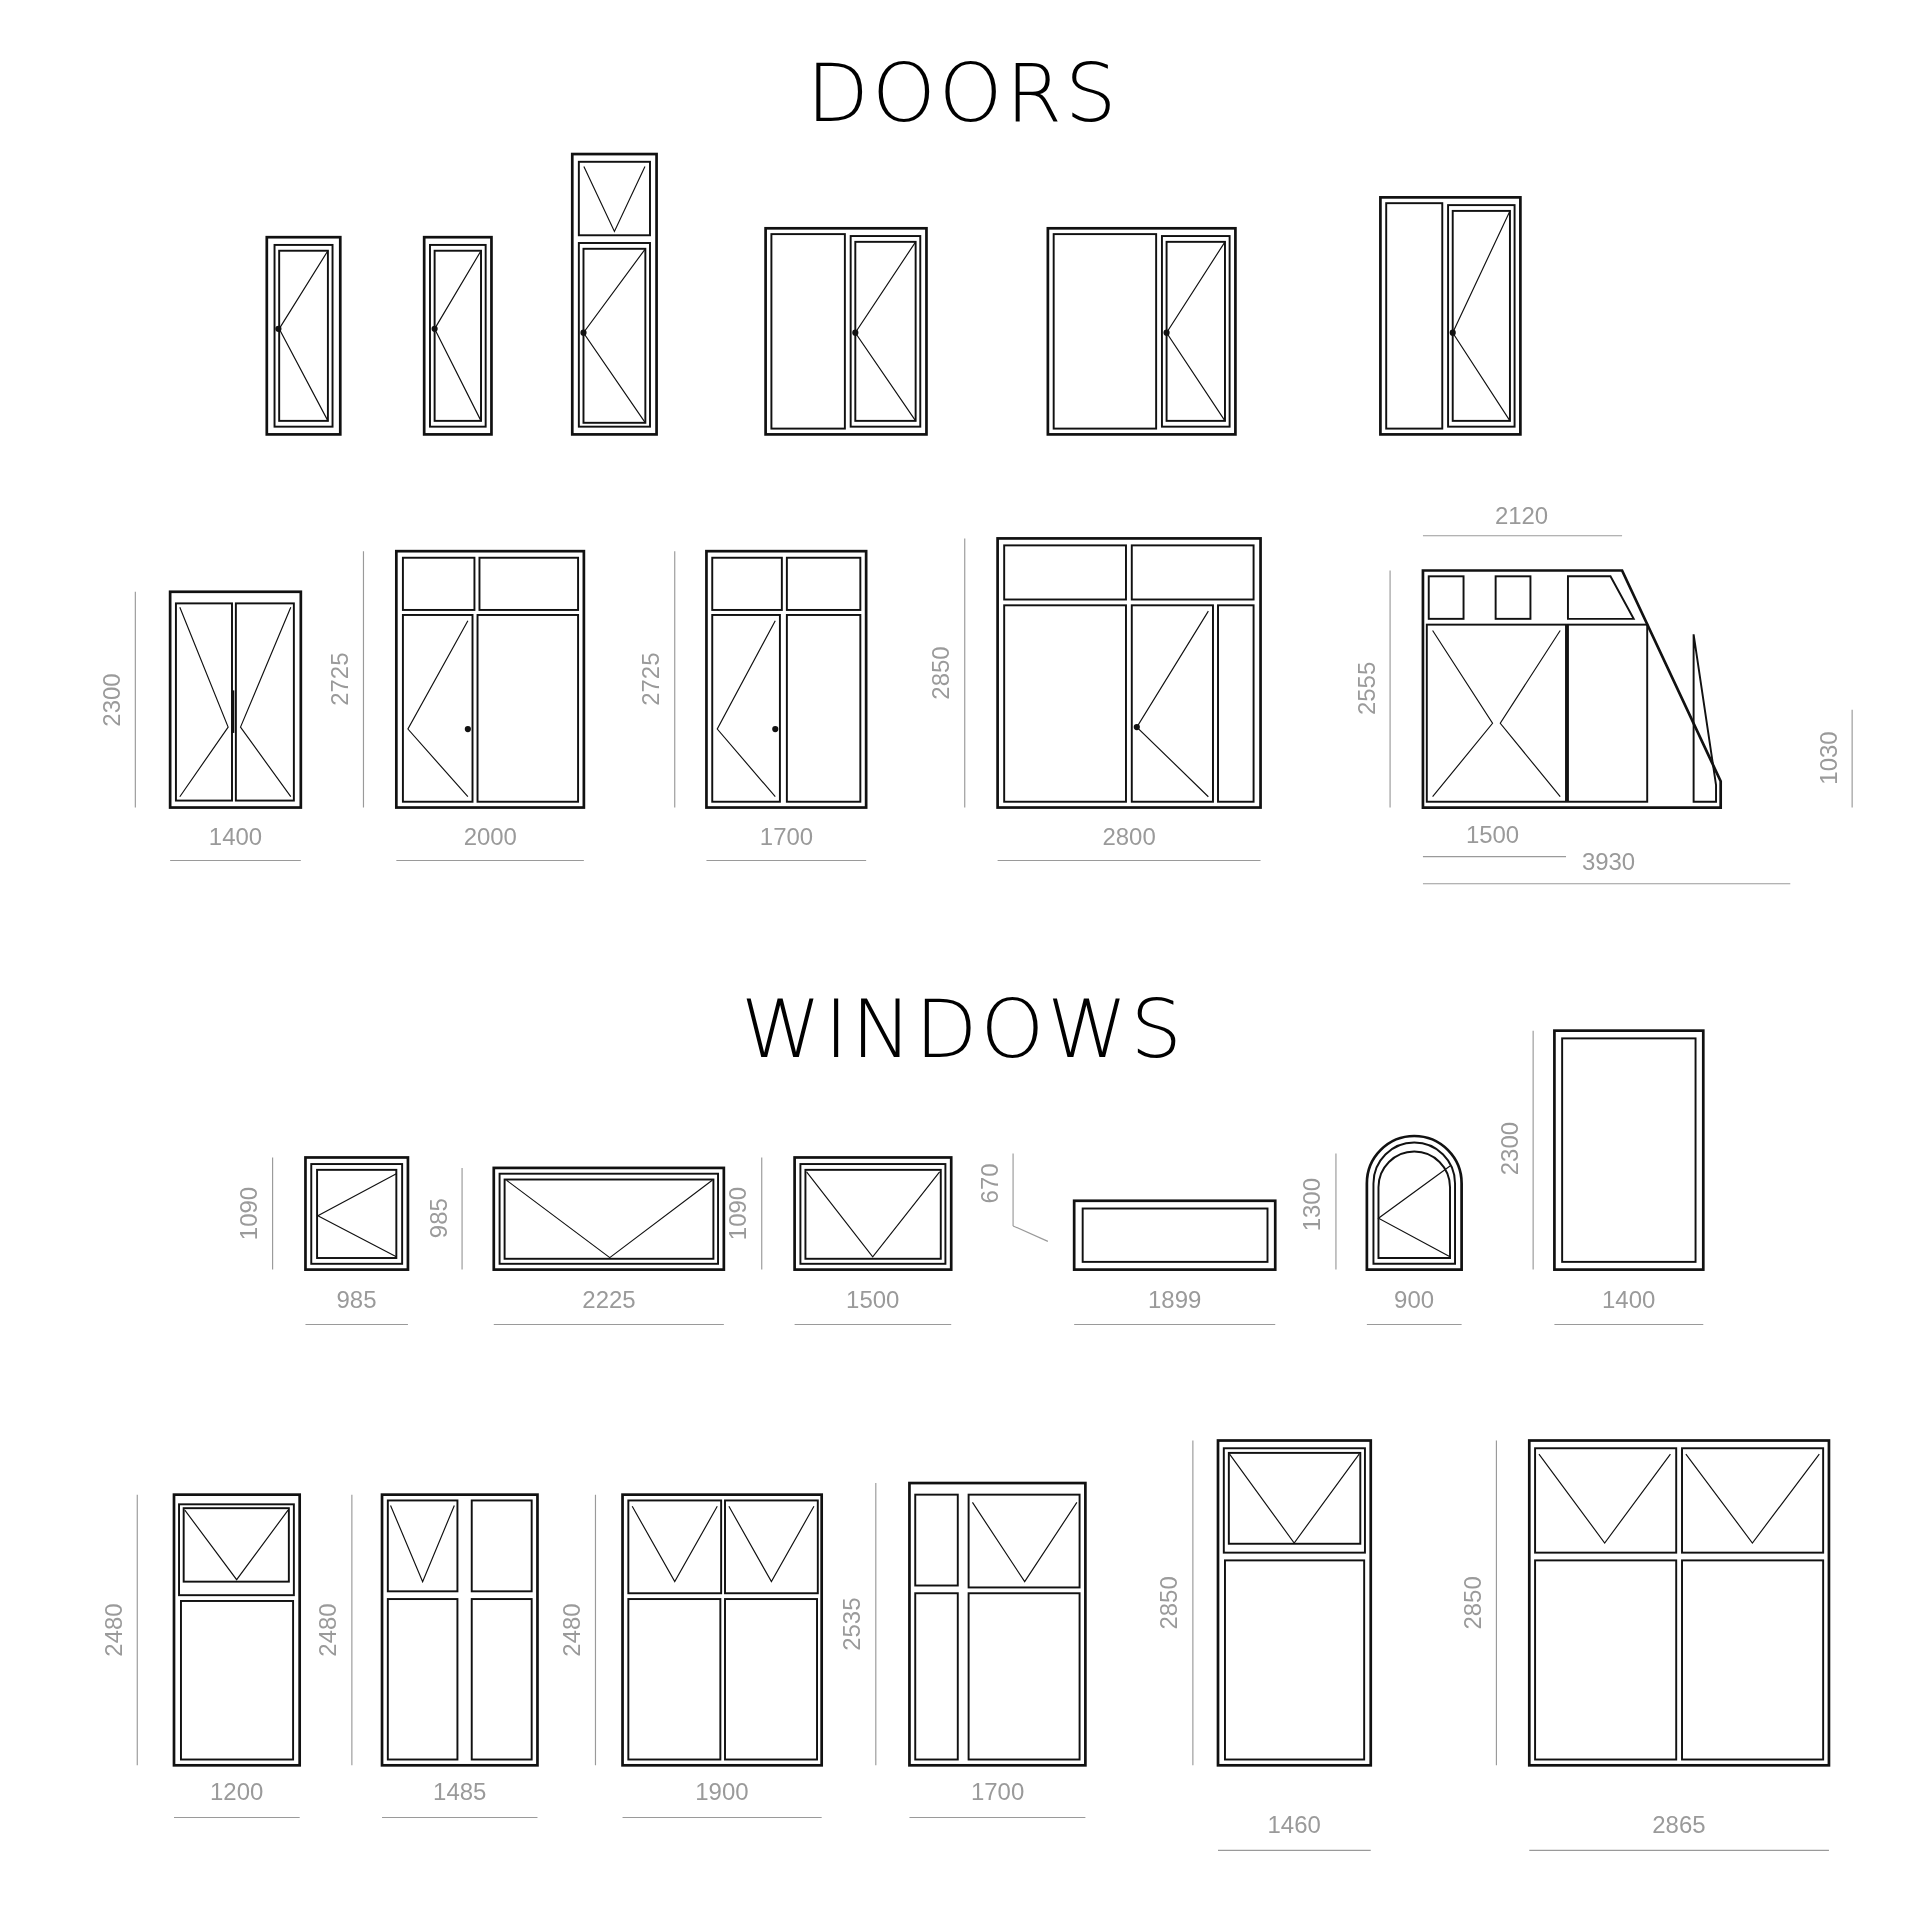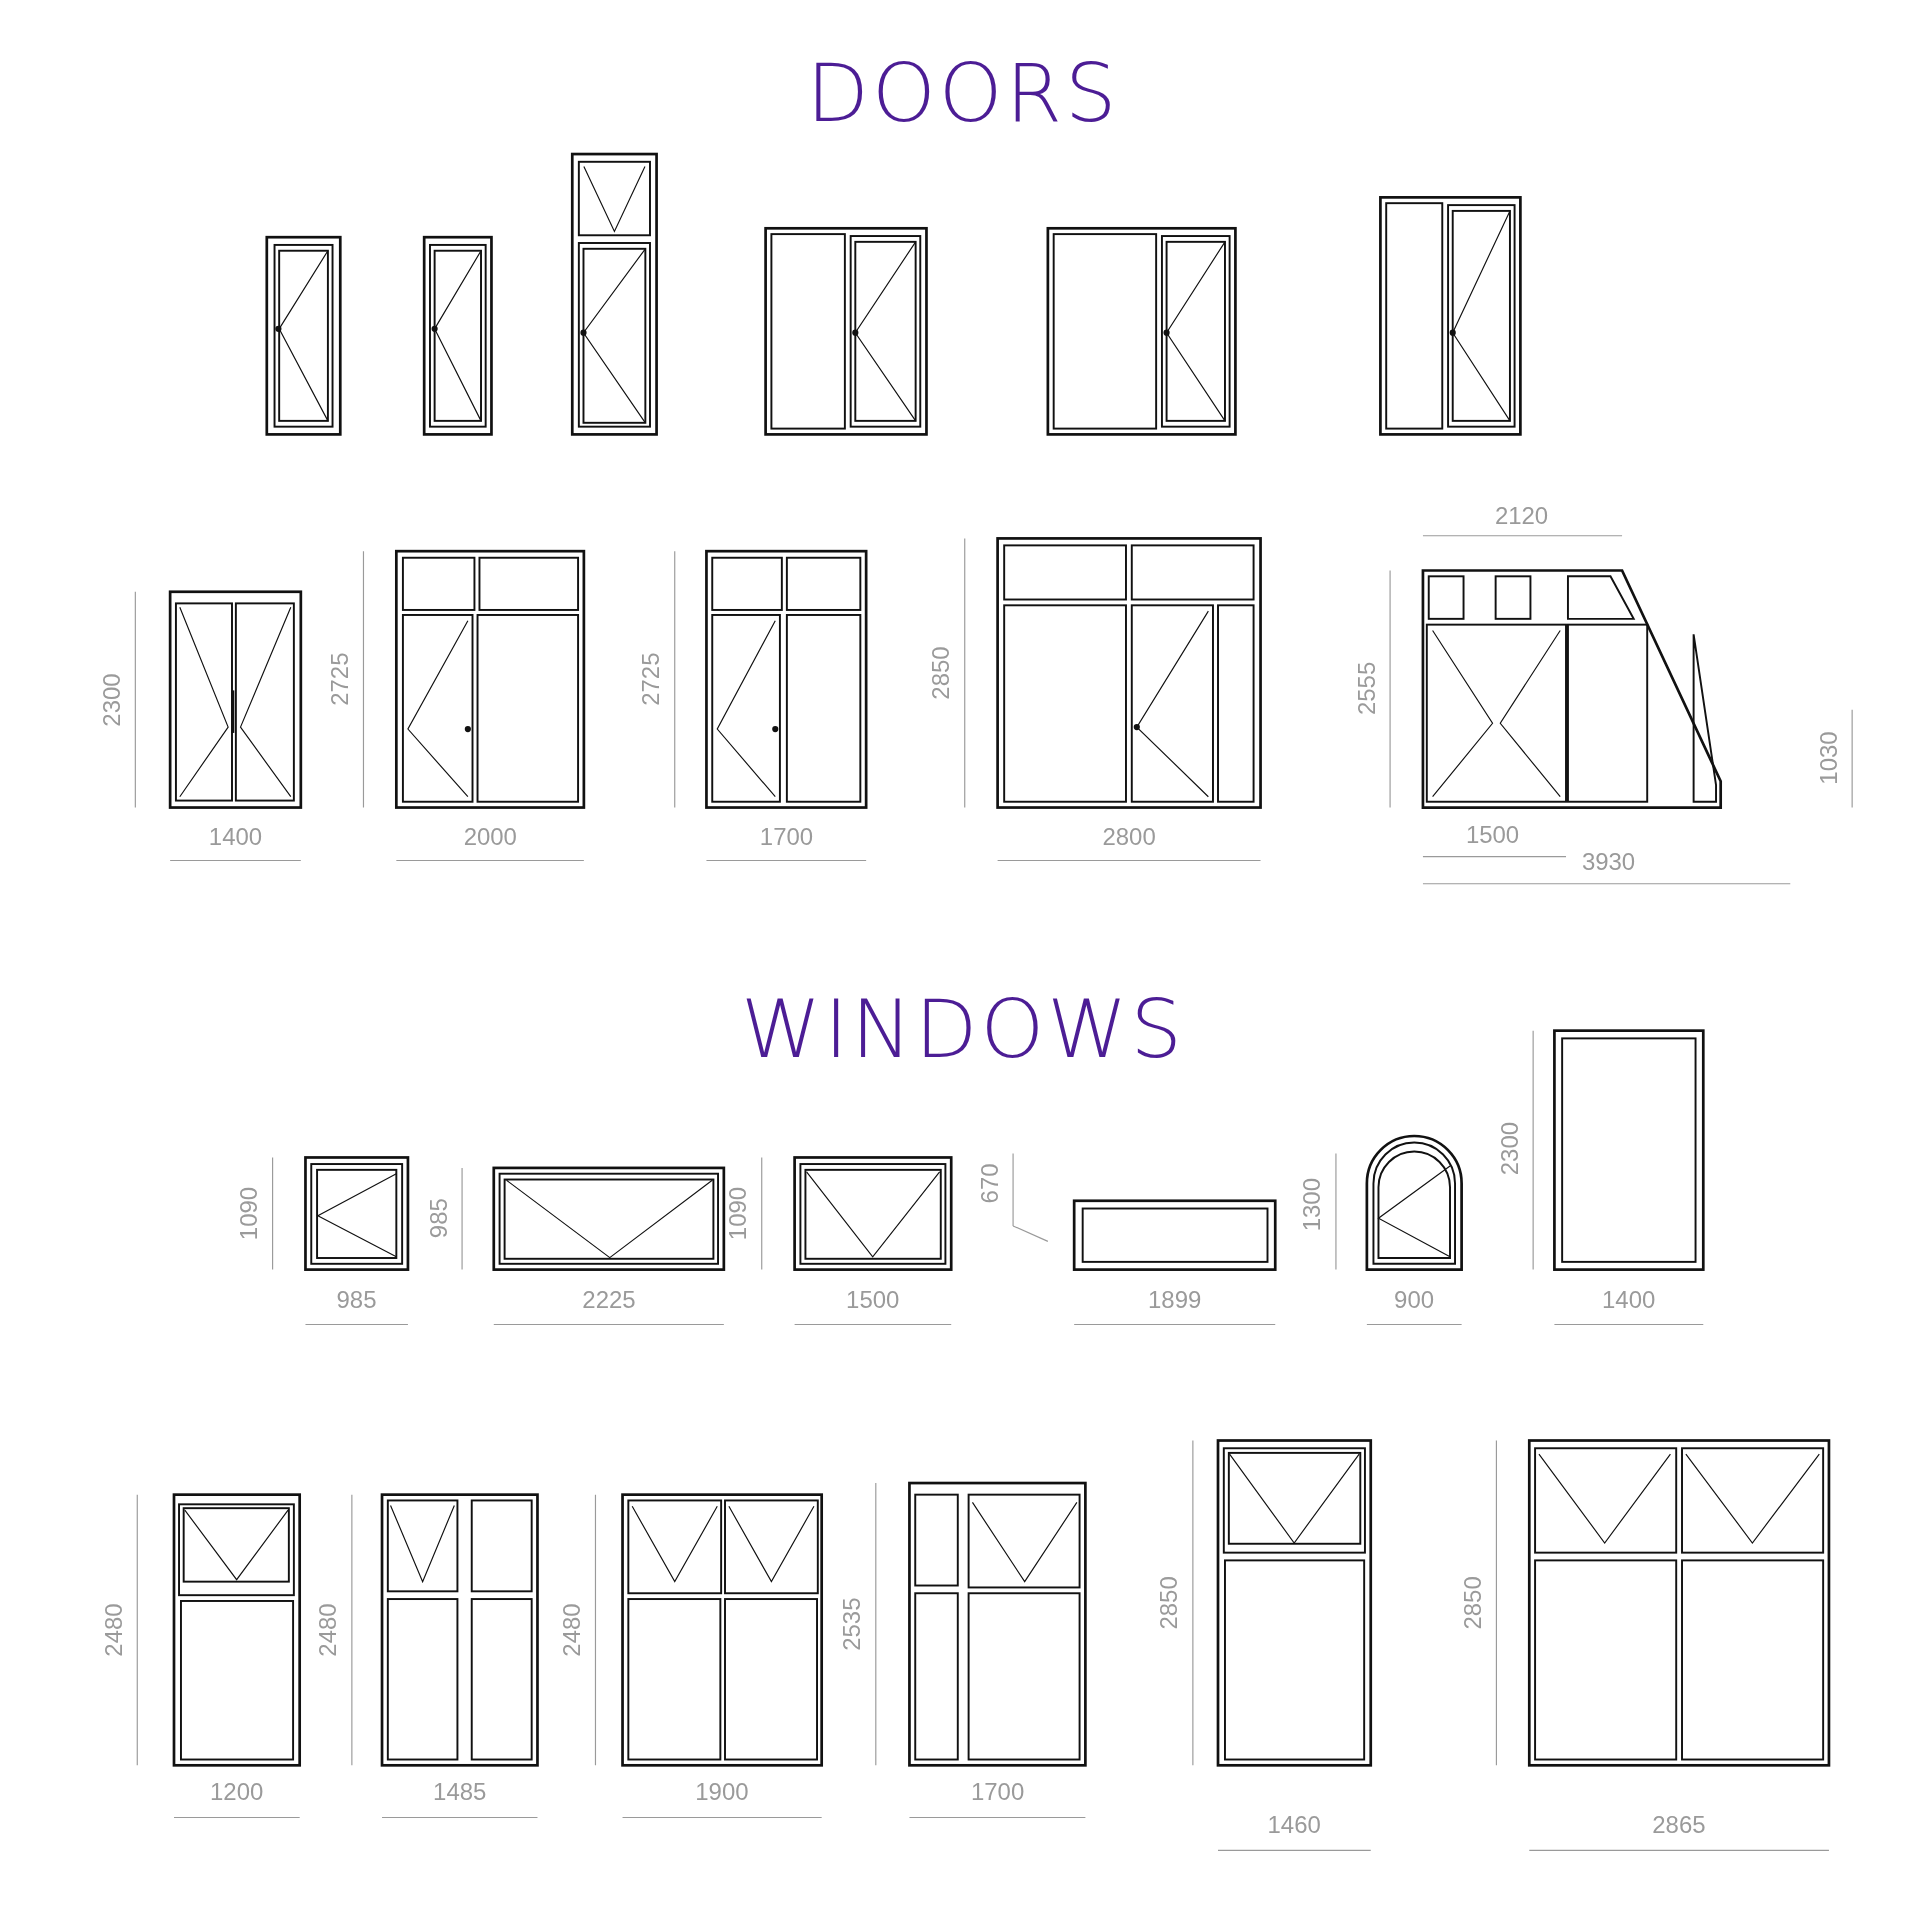--- a/index.html
+++ b/index.html
@@ -1,17 +1,17 @@
 <!DOCTYPE html>
 <html style="font-size:6.2px"><head>
 <meta charset="utf-8">
 <style>
   html,body{margin:0;padding:0;background:#ffffff;}
   body{width:1926px;height:1919px;position:relative;overflow:hidden;font-family:"DejaVu Sans",sans-serif;}
-  .title{position:absolute;left:0;width:1926px;text-align:center;color:#4c1d95;font-weight:300;letter-spacing:3.1px;font-size:81px;}
+  .title{position:absolute;left:0;width:1926px;text-align:center;color:#000000;font-weight:300;letter-spacing:3.1px;font-size:81px;}
   #doors-title{top:46px;}
   #windows-title{top:982px;}
   svg{position:absolute;left:0;top:0;}
   .fr{fill:none;stroke:#111;stroke-width:7;}
   .in{fill:none;stroke:#111;stroke-width:5;}
   .ln{fill:none;stroke:#111;stroke-width:3;}
   .dim{stroke:#9a9a9a;stroke-width:3;fill:none;}
   .dt{fill:#9a9a9a;font-family:"Liberation Sans",sans-serif;font-size:62px;}
 </style>
 </head>

